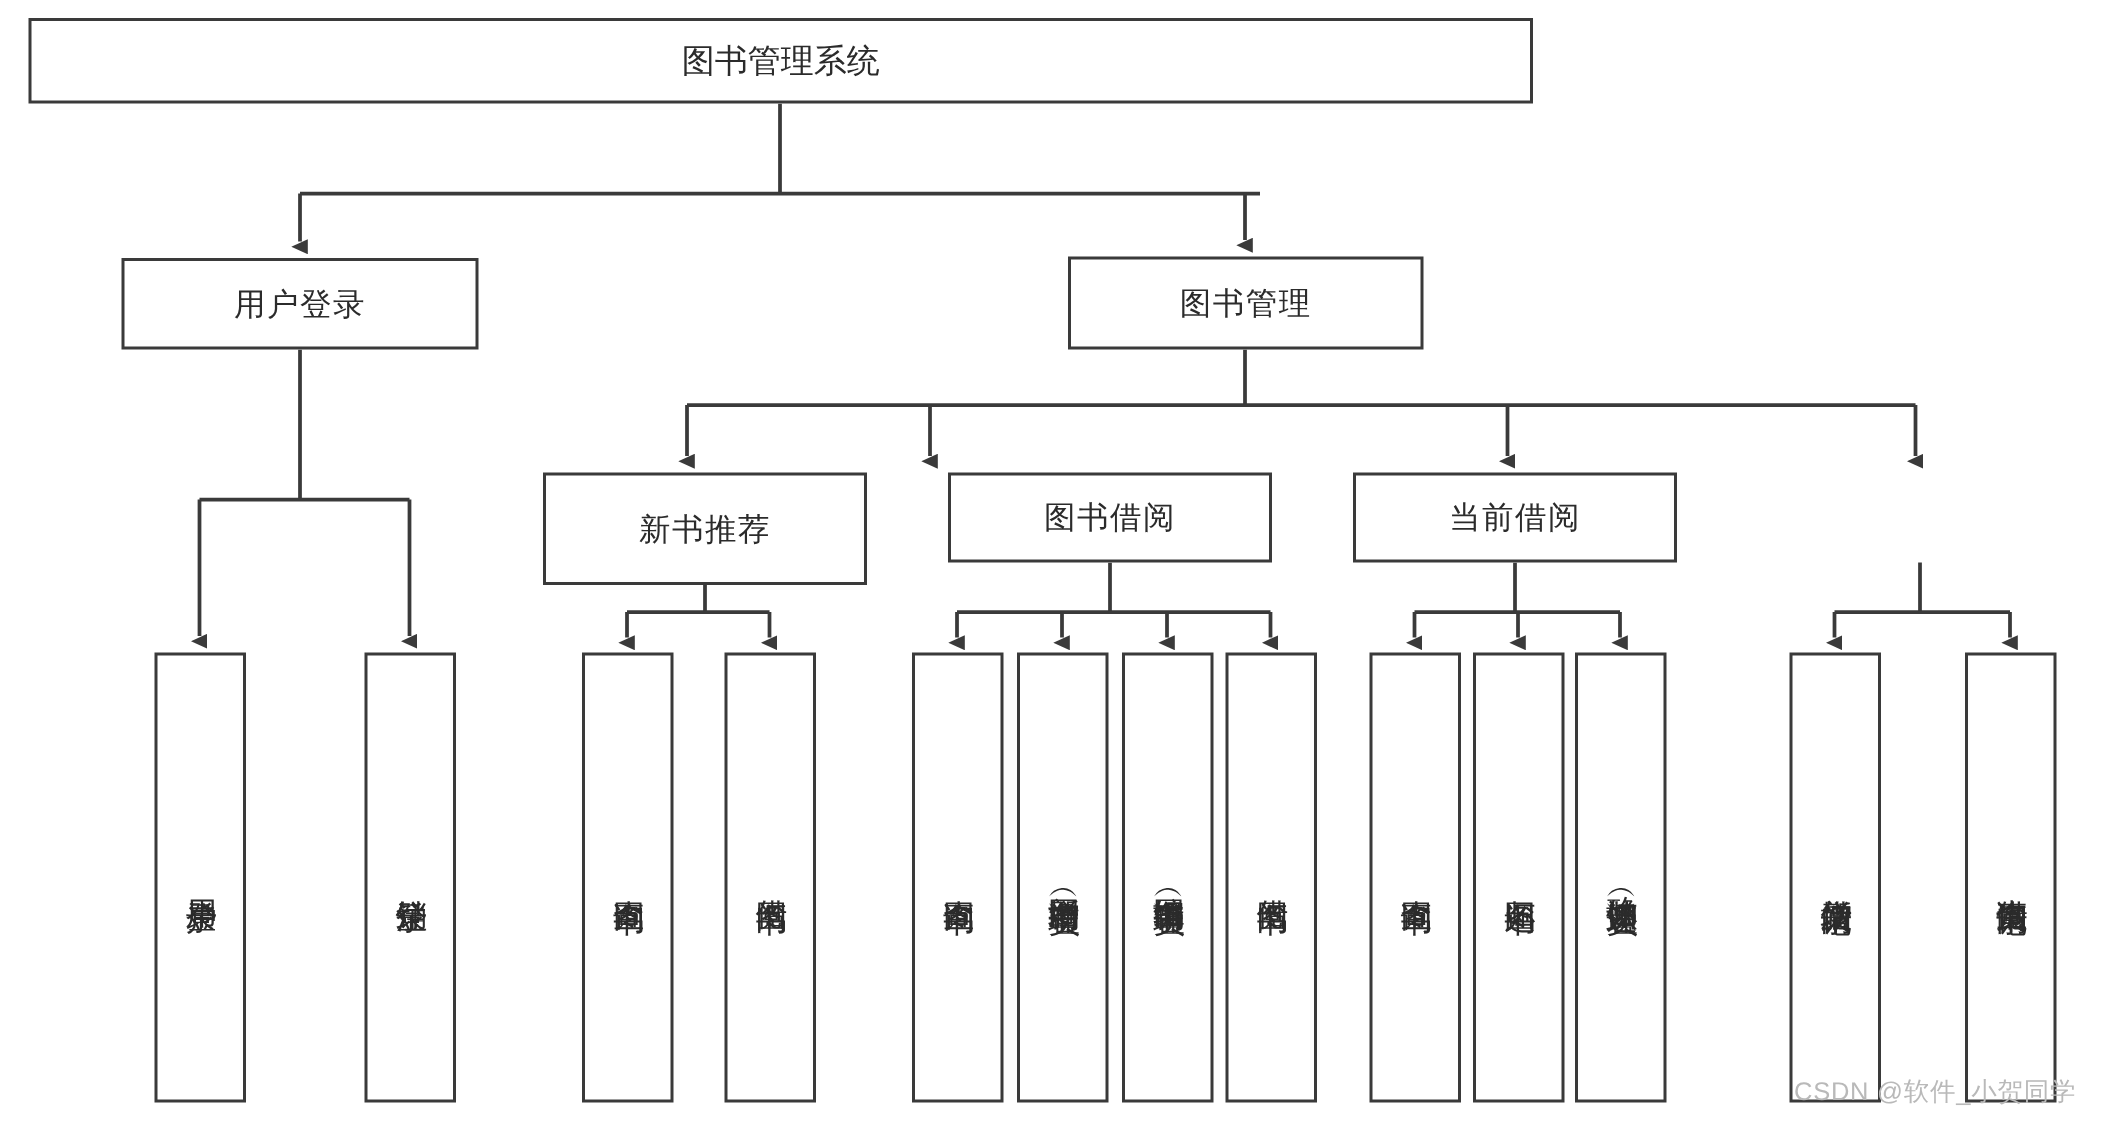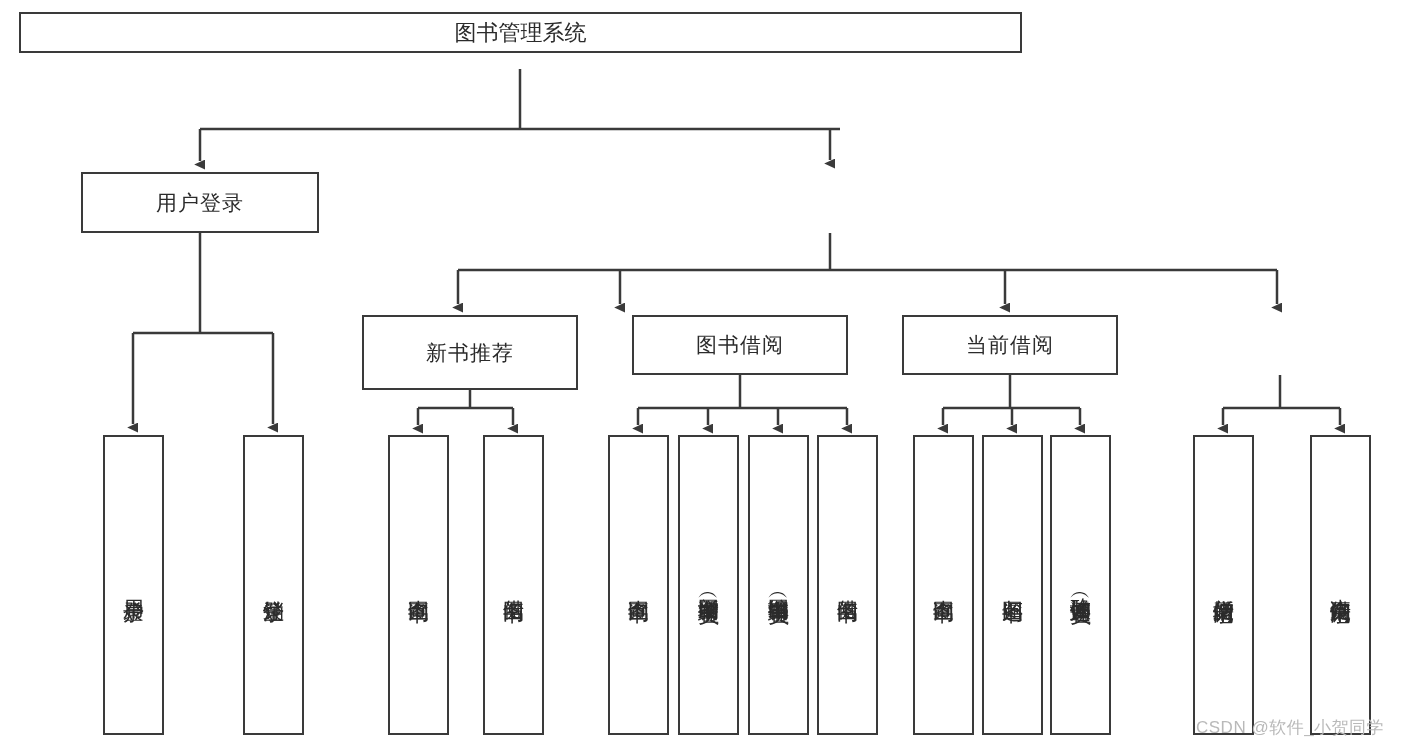--- a/index.html
+++ b/index.html
@@ -111,26 +111,29 @@
       <path d="M1012,408 L1012,425" marker-end="url(#arrow)"></path>
       <path d="M1080,408 L1080,425" marker-end="url(#arrow)"></path>
 
       <path d="M1280,375 L1280,408"></path>
       <path d="M1223,408 L1340,408"></path>
       <path d="M1223,408 L1223,425" marker-end="url(#arrow)"></path>
       <path d="M1340,408 L1340,425" marker-end="url(#arrow)"></path>
     </g>
   </svg>
 
-  <div class="node root" style="left: 19px; top: 12px; width: 1003px; height: 41px;">
+  <div class="node root" style="left: 19px; top: 12px; width: 1003px; height: 57px;">
     <span>图书管理系统</span>
   </div>
 
   <div class="node h" style="left: 81px; top: 172px; width: 238px; height: 61px;">
     <span>用户登录</span>
+  </div>
+  <div class="node h" style="left: 712px; top: 171px; width: 237px; height: 62px;">
+    <span>图书管理</span>
   </div>
 
   <div class="node h" style="left: 362px; top: 315px; width: 216px; height: 75px;">
     <span>新书推荐</span>
   </div>
   <div class="node h" style="left: 632px; top: 315px; width: 216px; height: 60px;">
     <span>图书借阅</span>
   </div>
   <div class="node h" style="left: 902px; top: 315px; width: 216px; height: 60px;">
     <span>当前借阅</span>

